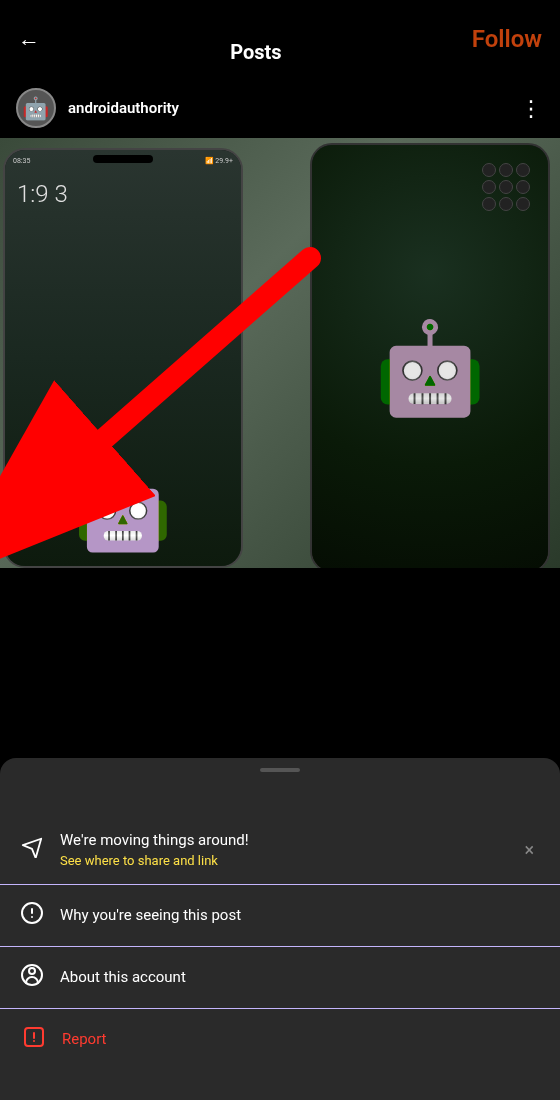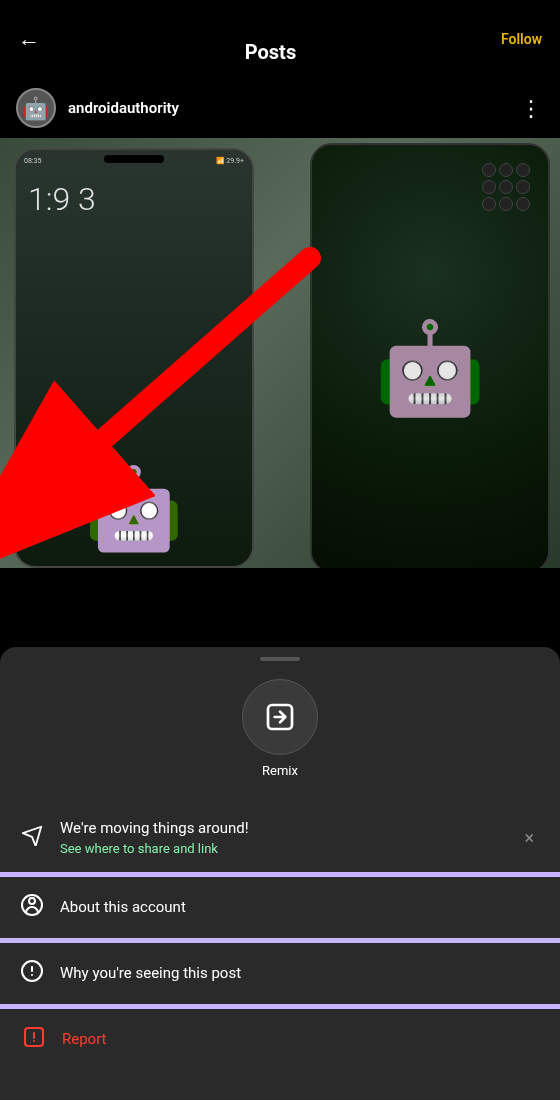--- a/index.html
+++ b/index.html
@@ -26,22 +26,22 @@
       color: #fff;
       font-size: 22px;
     }
     .nav-title {
       color: #fff;
       font-size: 20px;
       font-weight: 700;
       margin-top: 26px;
     }
     .nav-follow {
-      color: #eab308;
-      font-size: 14px;
+      color: #c2410c;
+      font-size: 24px;
       font-weight: 600;
     }
 
     
     .account-row {
       display: flex;
       align-items: center;
       justify-content: space-between;
       padding: 10px 16px;
       background: #000;
@@ -83,21 +83,21 @@
       width: 560px;
       height: 430px;
       background: linear-gradient(135deg, #3a4a3a 0%, #5a6a5a 40%, #2a3a2a 100%);
       position: relative;
       overflow: hidden;
     }
 
     
     .phone-left {
       position: absolute;
-      left: 14px;
+      left: 3px;
       top: 10px;
       width: 240px;
       height: 420px;
       background: linear-gradient(180deg, #1a2020 0%, #232f23 100%);
       border-radius: 22px;
       border: 2px solid #444;
       overflow: hidden;
       display: flex;
       flex-direction: column;
     }
@@ -125,21 +125,21 @@
       left: 0; right: 0;
       height: 18px;
       display: flex;
       justify-content: space-between;
       align-items: center;
       padding: 0 8px;
       font-size: 7px;
       color: #ccc;
     }
     .phone-time {
-      font-size: 32px;
+      font-size: 24px;
       font-weight: 300;
       color: #e0e0e0;
       position: absolute;
       top: 30px;
       left: 12px;
     }
     .robot-figure {
       position: absolute;
       bottom: 10px;
       left: 50%;
@@ -247,21 +247,21 @@
       font-size: 13px;
       font-weight: 400;
     }
 
     
     .info-row {
       display: flex;
       align-items: center;
       justify-content: space-between;
       padding: 16px 18px;
-      border-bottom: 5px solid #c4b5fd;
+      border-bottom: 1px solid #c4b5fd;
     }
     .info-row:last-child {
       border-bottom: none;
       padding-left: 20px;
     }
     .info-left {
       display: flex;
       align-items: center;
       gap: 14px;
       flex: 1;
@@ -280,21 +280,21 @@
     }
     .info-text {
       color: #fff;
       font-size: 15px;
       line-height: 1.4;
     }
     .info-text.red {
       color: #ff3b30;
     }
     .info-subtext {
-      color: #86efac;
+      color: #fde047;
       font-size: 13px;
       margin-top: 2px;
     }
     .close-btn {
       color: #888;
       font-size: 18px;
       padding: 4px 8px;
     }
   </style>
 </head>
@@ -358,29 +358,20 @@
   </svg>
 
 </div>
 
 <div class="bottom-sheet">
   <div class="sheet-handle"></div>
 
   <div class="action-row">
 
 
-    <div class="action-item">
-      <div class="action-circle">
-        <svg width="32" height="32" viewBox="0 0 24 24" fill="none" stroke="white" stroke-width="2" stroke-linecap="round" stroke-linejoin="round">
-          <rect x="3" y="3" width="18" height="18" rx="3"></rect>
-          <path d="M8 12h8M12 8l4 4-4 4"></path>
-        </svg>
-      </div>
-      <span class="action-label">Remix</span>
-    </div>
 
   </div>
 
   <div class="info-row">
     <div class="info-left">
       <span class="info-icon">
         <svg width="22" height="22" viewBox="0 0 24 24" fill="none" stroke="white" stroke-width="2" stroke-linecap="round" stroke-linejoin="round">
           <polygon points="22 3 2 10 12 14 16 24 22 3"></polygon>
         </svg>
       </span>
@@ -390,38 +381,38 @@
       </div>
     </div>
     <span class="close-btn">×</span>
   </div>
 
   <div class="info-row">
     <div class="info-left">
       <span class="info-icon">
         <svg width="24" height="24" viewBox="0 0 24 24" fill="none" stroke="white" stroke-width="2" stroke-linecap="round" stroke-linejoin="round">
           <circle cx="12" cy="12" r="10"></circle>
+          <line x1="12" y1="8" x2="12" y2="12"></line>
+          <line x1="12" y1="16" x2="12.01" y2="16"></line>
+        </svg>
+      </span>
+      <span class="info-text">Why you're seeing this post</span>
+    </div>
+  </div>
+
+  <div class="info-row">
+    <div class="info-left">
+      <span class="info-icon">
+        <svg width="24" height="24" viewBox="0 0 24 24" fill="none" stroke="white" stroke-width="2" stroke-linecap="round" stroke-linejoin="round">
+          <circle cx="12" cy="12" r="10"></circle>
           <circle cx="12" cy="8" r="3"></circle>
           <path d="M6 20c0-3.3 2.7-6 6-6s6 2.7 6 6"></path>
         </svg>
       </span>
       <span class="info-text">About this account</span>
-    </div>
-  </div>
-
-  <div class="info-row">
-    <div class="info-left">
-      <span class="info-icon">
-        <svg width="24" height="24" viewBox="0 0 24 24" fill="none" stroke="white" stroke-width="2" stroke-linecap="round" stroke-linejoin="round">
-          <circle cx="12" cy="12" r="10"></circle>
-          <line x1="12" y1="8" x2="12" y2="12"></line>
-          <line x1="12" y1="16" x2="12.01" y2="16"></line>
-        </svg>
-      </span>
-      <span class="info-text">Why you're seeing this post</span>
     </div>
   </div>
 
   <div class="info-row">
     <div class="info-left">
       <span class="info-icon red">
         <svg width="24" height="24" viewBox="0 0 24 24" fill="none" stroke="#ff3b30" stroke-width="2" stroke-linecap="round" stroke-linejoin="round">
           <rect x="3" y="3" width="18" height="18" rx="3"></rect>
           <line x1="12" y1="8" x2="12" y2="13"></line>
           <line x1="12" y1="16" x2="12.01" y2="16"></line>

